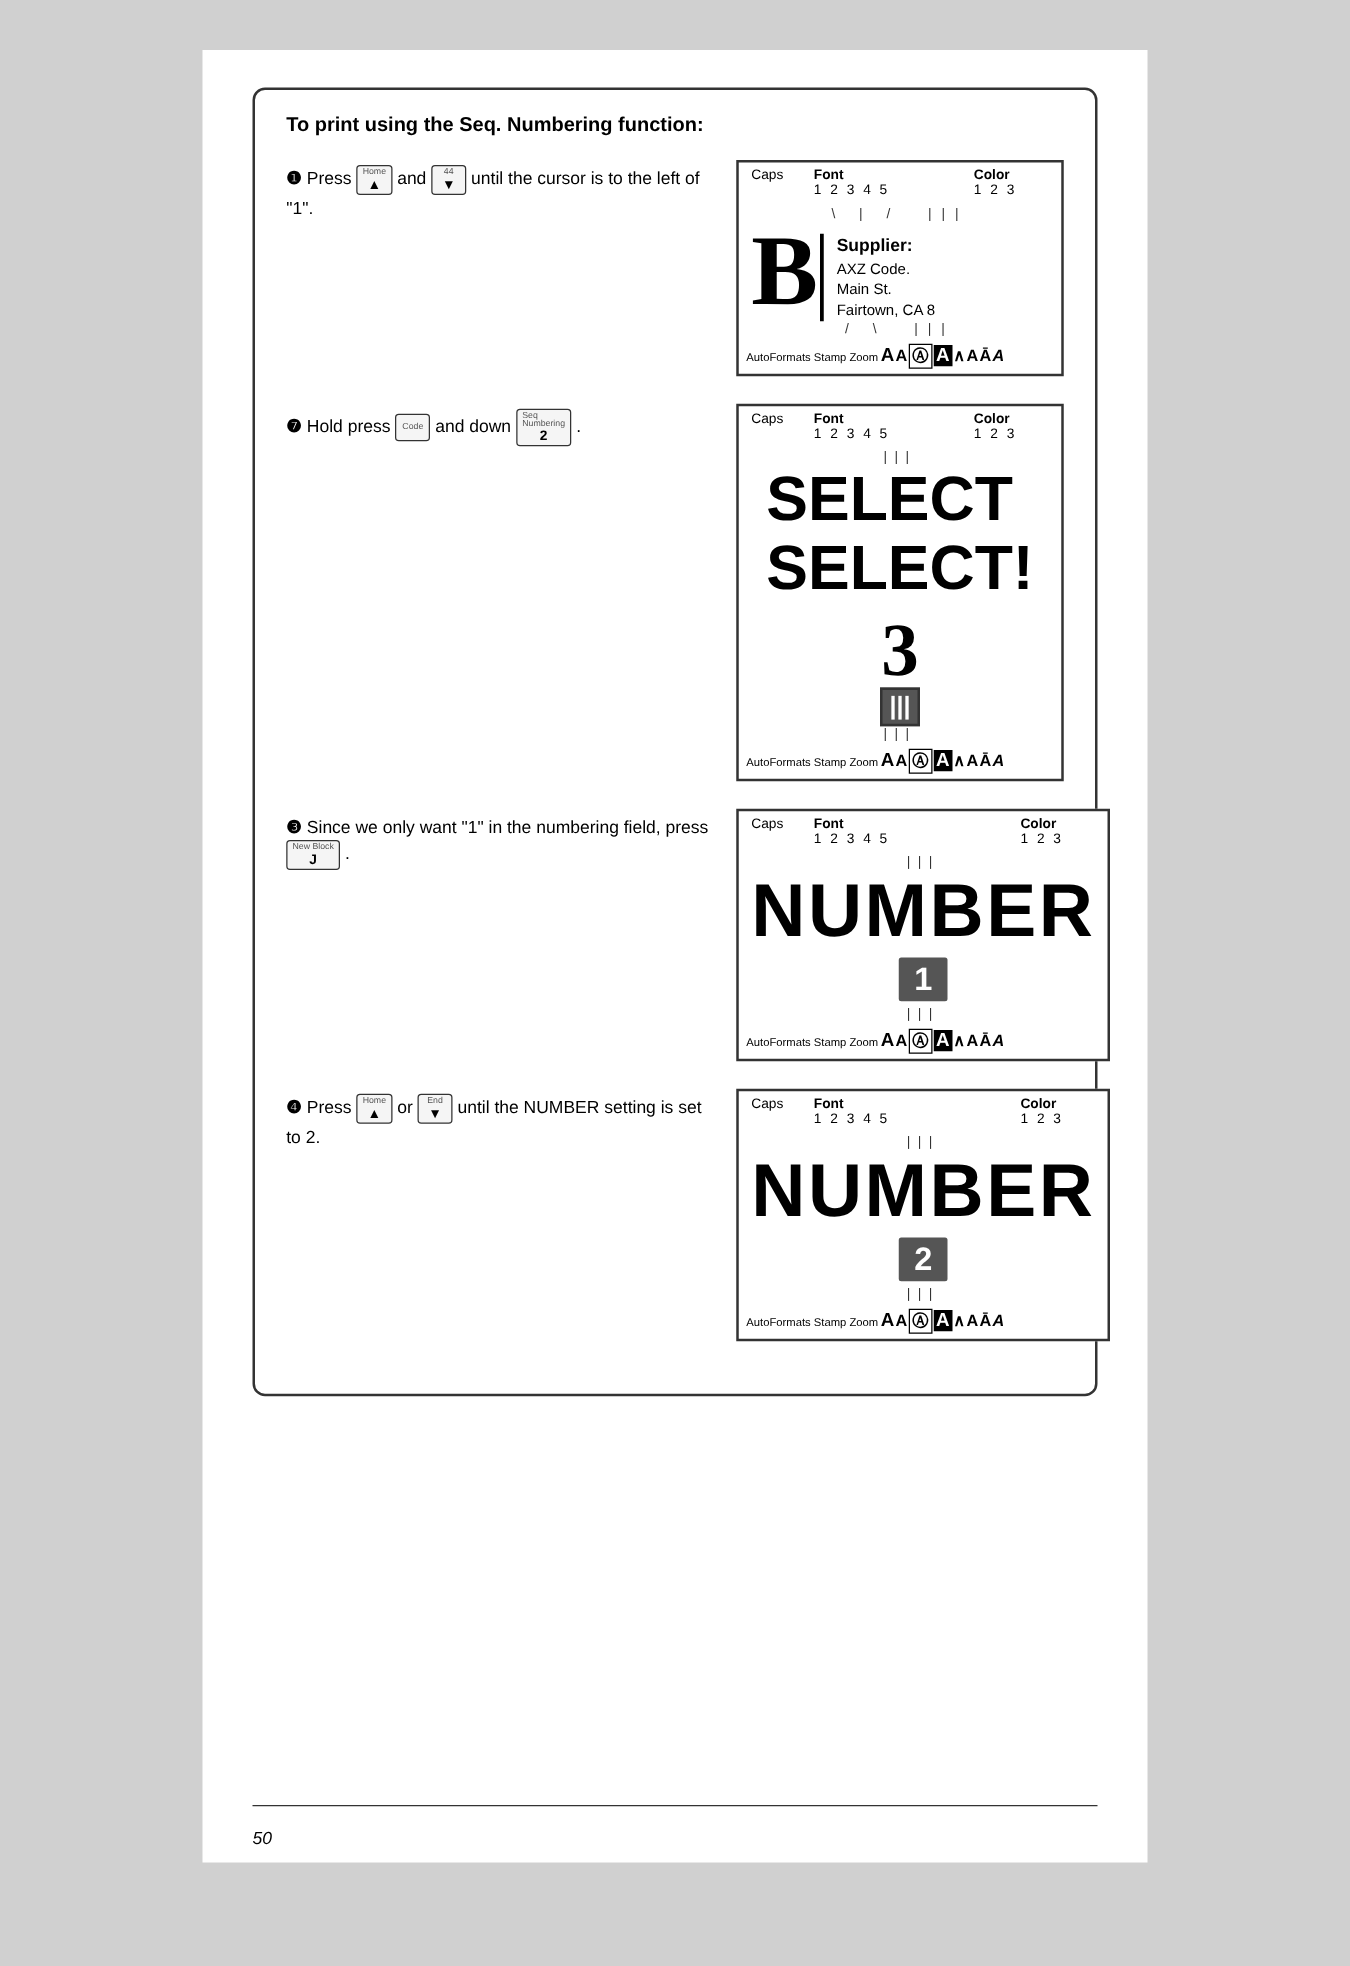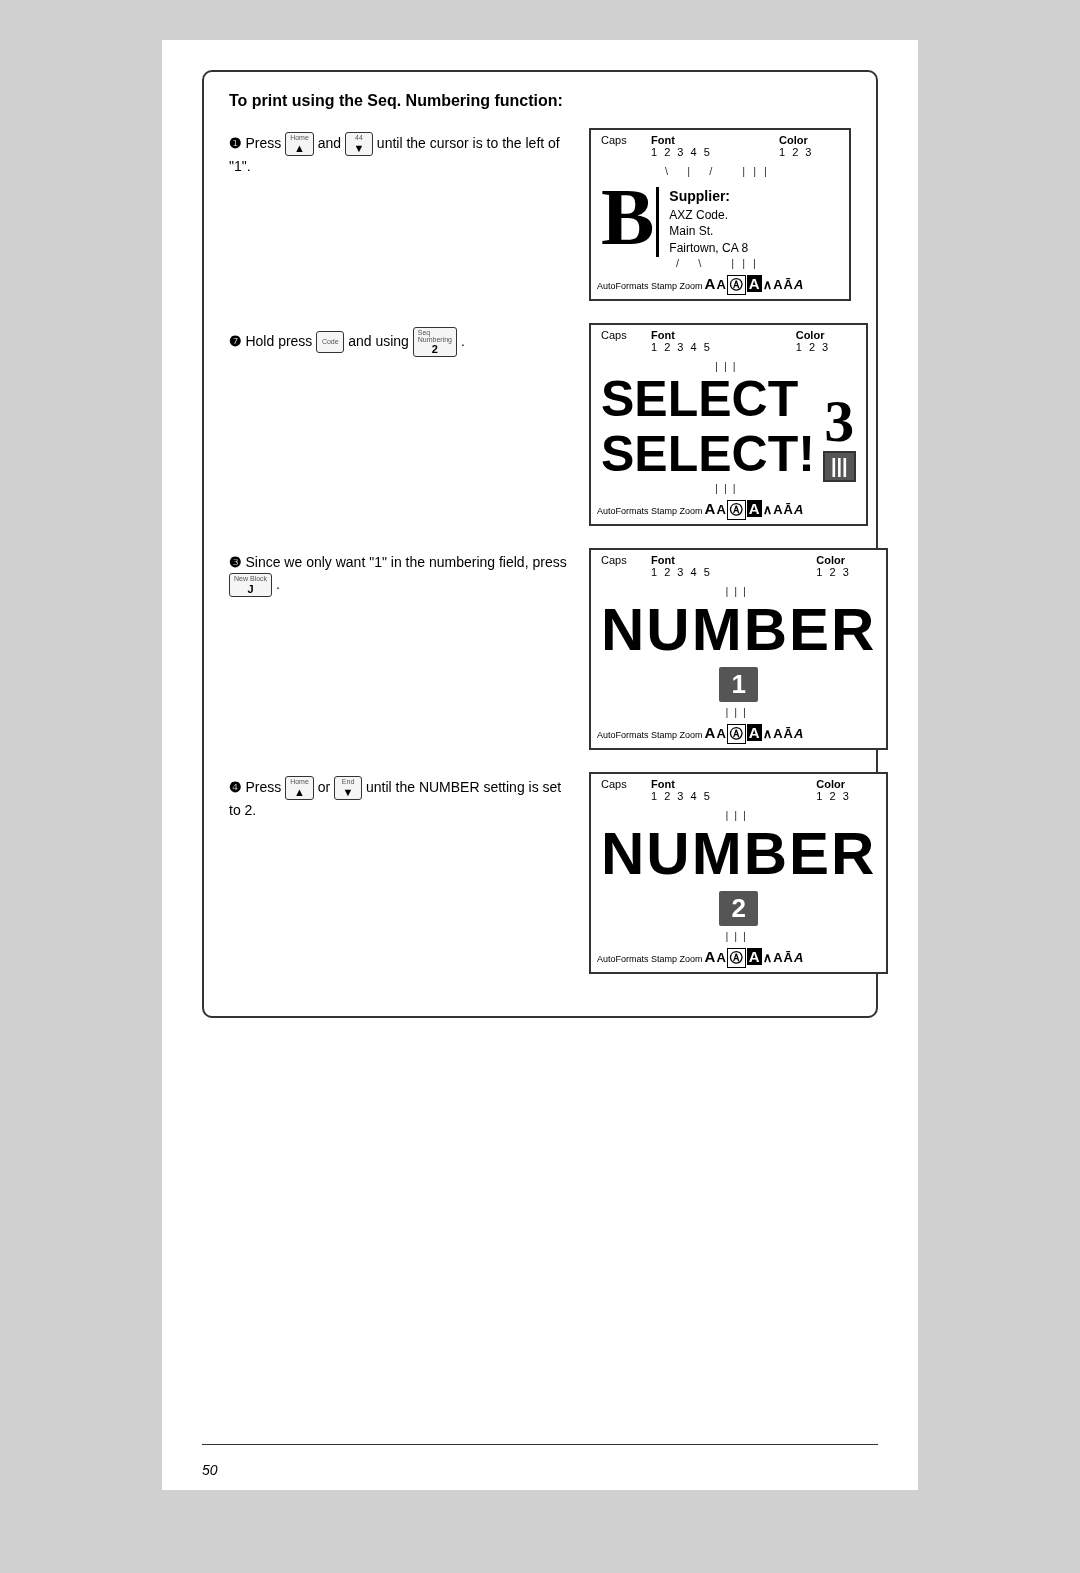--- a/index.html
+++ b/index.html
@@ -238,42 +238,42 @@
     </div>
 
     <div class="step-row">
       <div class="step-left">
         <span class="step-num">❼</span>
         <span> Hold press </span>
         <span class="key-btn">
           <span class="key-top">Code</span>
           <span class="key-main"></span>
         </span>
-        <span> and using </span>
+        <span> and down </span>
         <span class="key-btn">
           <span class="key-top" style="font-size:7px; line-height:1;">Seq<br>Numbering</span>
           <span class="key-main">2</span>
         </span>
         <span> .</span>
       </div>
       <div class="step-right">
         <div class="display-panel">
           <div class="col-header-row">
             <div class="caps-col">Caps</div>
             <div class="font-col">Font</div>
             <div class="color-col">Color</div>
           </div>
           <div class="col-nums-row">
             <div class="caps-spacer"></div>
             <div class="font-nums">1 2 3 4 5</div>
             <div class="color-nums">1 2 3</div>
           </div>
           <div class="display-content" style="flex-direction:column; align-items:flex-start; min-height:110px;">
             <div class="tri-dots" style="align-self:center; letter-spacing:6px;">|||</div>
-            <div style="display:flex; align-items:flex-end; width:100%; gap: 8px;">
+            <div style="display:flex; align-items:center; width:100%; gap: 8px; flex-direction: column;">
               <div style="flex:1;">
                 <div style="font-size:50px; font-weight:900; line-height:1.1; font-family:'Arial Black',Arial,sans-serif;">SELECT</div>
                 <div style="font-size:50px; font-weight:900; line-height:1.1; font-family:'Arial Black',Arial,sans-serif;">SELECT!</div>
               </div>
               <div style="flex:0 0 auto; display:flex; flex-direction:column; align-items:center;">
                 <div style="font-size:60px; font-weight:900; font-family:'Times New Roman',serif; line-height:1;">3</div>
                 <div style="display:inline-block; border:2px solid #333; padding:2px 6px; background:#555; color:#fff; font-size:20px; font-weight:bold;">|||</div>
               </div>
             </div>
             <div class="tri-dots" style="align-self:center; letter-spacing:6px;">|||</div>

